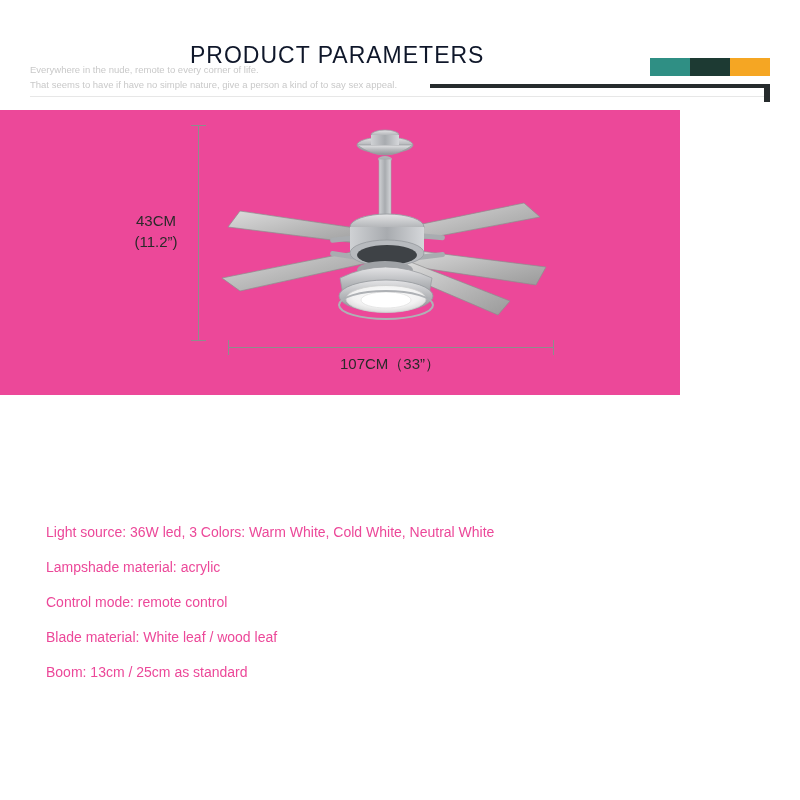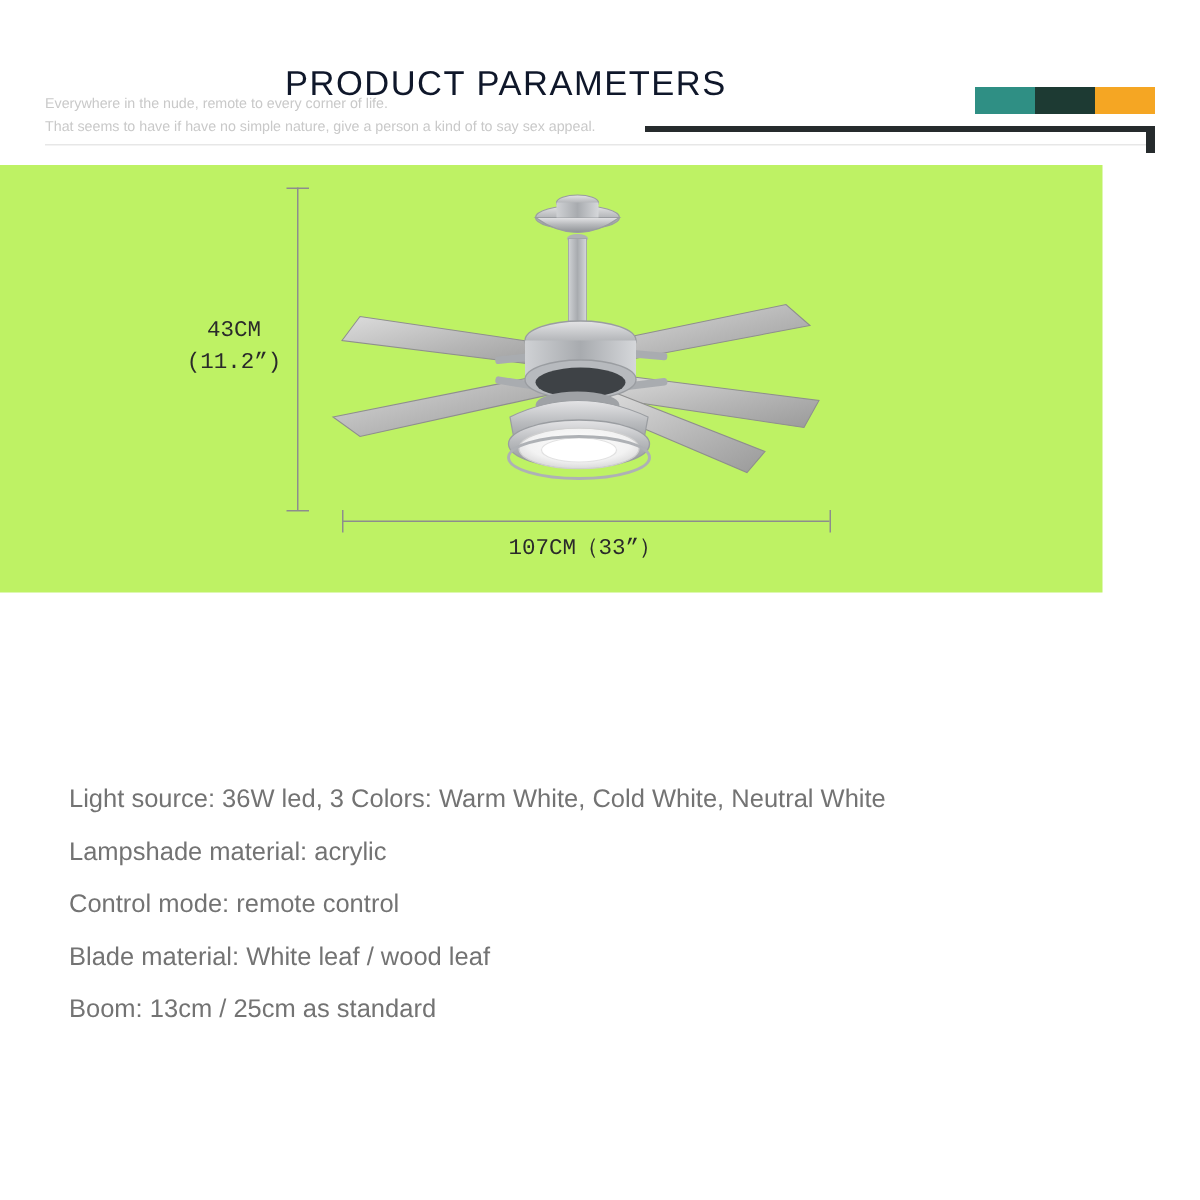--- a/index.html
+++ b/index.html
@@ -82,24 +82,23 @@
     width: 6px;
     height: 14px;
     background: #262b2d;
   }
 
   
   .diagram {
     position: absolute;
     left: 0;
     top: 110px;
-    width: 735px;
+    width: 680px;
     height: 285px;
-    background: #bef264;
-    font-family: Liberation Mono, monospace;
+    background: #ec4899;
   }
 
   .dim-v-line {
     position: absolute;
     left: 198px;
     top: 15px;
     width: 1px;
     height: 215px;
     background: #8d8d8d;
   }
@@ -171,22 +170,22 @@
   }
 
   
   .specs {
     position: absolute;
     left: 46px;
     top: 515px;
     width: 700px;
   }
   .spec-line {
-    font-size: 17px;
-    color: #737373;
+    font-size: 14px;
+    color: #ec4899;
     line-height: 35px;
     white-space: nowrap;
   }
 </style>
 </head>
 <body>
 
 <div class="header">
   <div class="header-title">PRODUCT PARAMETERS</div>
   <div class="header-sub1">Everywhere in the nude, remote to every corner of life.</div>

